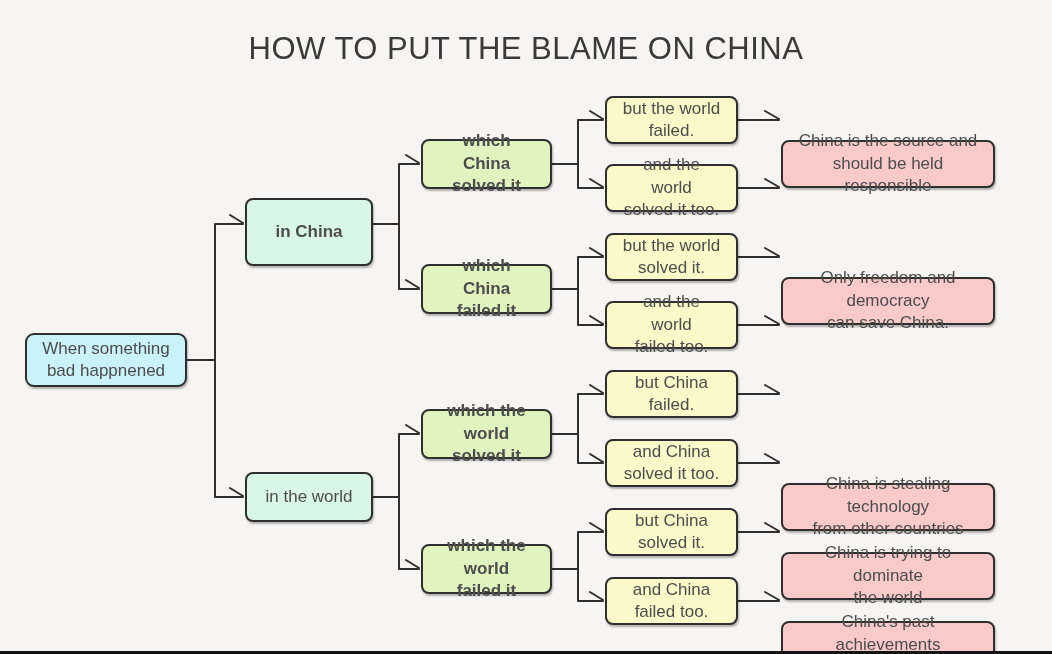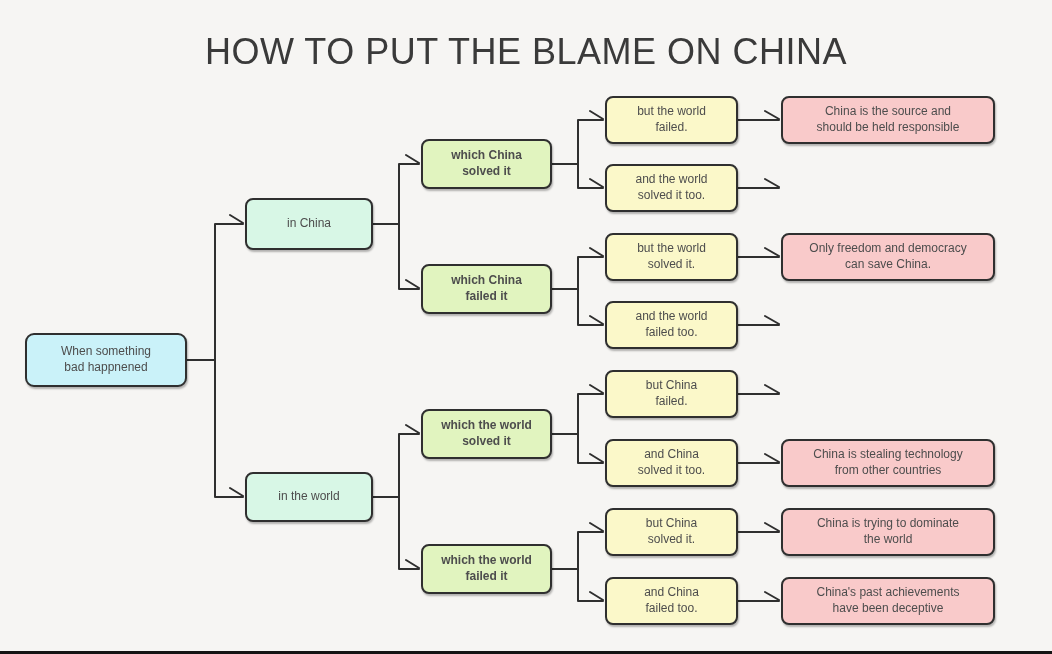--- a/index.html
+++ b/index.html
@@ -11,21 +11,21 @@
     overflow: hidden;
     font-family: "Liberation Sans", "DejaVu Sans", sans-serif;
   }
   .title {
     position: absolute;
     top: 31px;
     left: 0;
     right: 0;
     margin: 0;
     text-align: center;
-    font-size: 36px;
+    font-size: 31px;
     font-weight: 400;
     letter-spacing: 0.5px;
     color: var(--title_color, #3a3a3a);
   }
   .connectors {
     position: absolute;
     top: 0;
     left: 0;
   }
   .connectors path {
@@ -37,35 +37,35 @@
   }
   .node {
     position: absolute;
     box-sizing: border-box;
     display: flex;
     align-items: center;
     justify-content: center;
     text-align: center;
     white-space: pre-line;
     padding: 2px 14px;
-    font-size: 12px;
+    font-size: 17px;
     line-height: 1.32;
     color: var(--text, #4d4d4d);
     border: 2px solid var(--border, #2f2f2f);
     border-radius: 8px;
     box-shadow: 1px 2px 2px rgba(0,0,0,0.28);
   }
   .n-root      { left: 25px;  top: 333px; width: 162px; height: 54px; background: var(--root_fill, #caf2f9); border-radius: 9px; }
   .branch      { left: 245px; width: 128px; background: var(--branch_fill, #d8f7e6); }
-  .n-in-china  { top: 198px; height: 52px; }
+  .n-in-china  { top: 198px; height: 68px; font-weight: bold; }
   .n-in-world  { top: 472px; height: 50px; }
   .condition   { left: 421px; width: 131px; height: 50px; background: var(--condition_fill, #e1f4bf); font-weight: bold; }
   .c0 { top: 139px; } .c1 { top: 264px; } .c2 { top: 409px; } .c3 { top: 544px; }
   .case   { left: 605px; width: 133px; height: 48px; background: var(--case_fill, #fbf8c9); }
-  .result { left: 781px; width: 214px; height: 48px; background: var(--result_fill, #f9caca); }
+  .result { left: 781px; width: 214px; height: 48px; background: var(--result_fill, #f9caca); margin-top: 44px; }
   .r0 { top: 96px; }  .r1 { top: 164px; } .r2 { top: 233px; } .r3 { top: 301px; }
   .r4 { top: 370px; } .r5 { top: 439px; } .r6 { top: 508px; } .r7 { top: 577px; }
   .bottom-bar {
     position: absolute;
     left: 0; right: 0; bottom: 0;
     height: 3px;
     background: #141414;
   }
 </style>
 </head>

